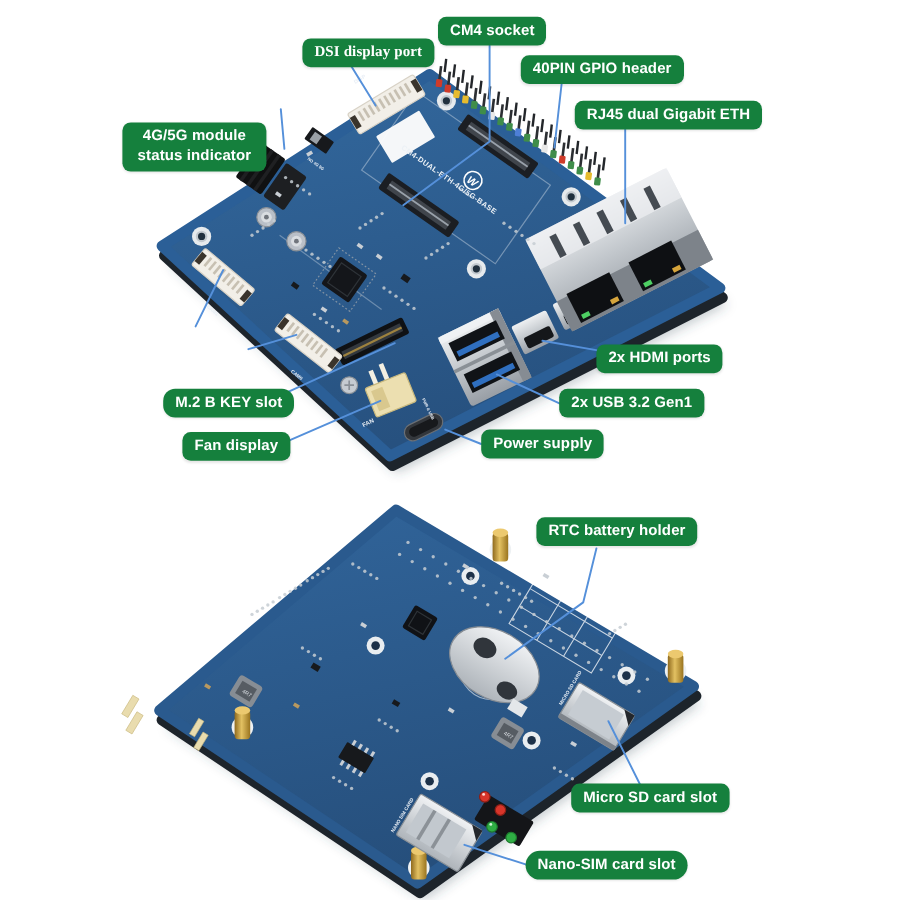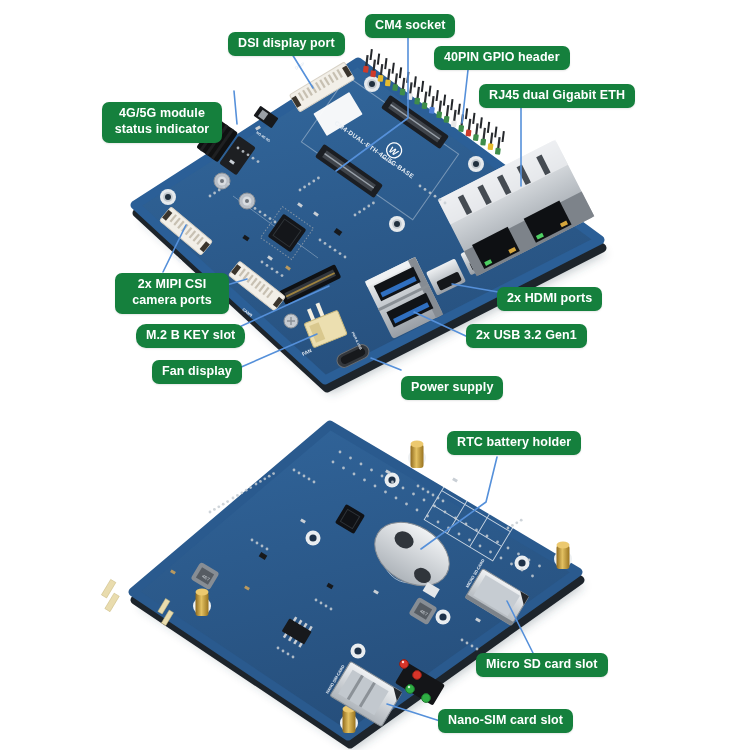--- a/index.html
+++ b/index.html
@@ -614,30 +614,28 @@
     <polyline points="226,333 329,286"></polyline>
     <polyline points="468,337 414,312"></polyline>
     <polyline points="232,371 317,334"></polyline>
     <polyline points="401,370 371,358"></polyline>
     <polyline points="497,457 486,502 421,549"></polyline>
     <polyline points="534,655 507,601"></polyline>
     <polyline points="440,721 387,704"></polyline>
   </g>
 </svg>
 
-<div class="callout" style="left:228px;top:32px;">DSI display port</div>
+<div class="callout" style="left:252px;top:32px;font-family:Liberation Serif, serif;">DSI display port</div>
 <div class="callout" style="left:365px;top:14px;">CM4 socket</div>
 <div class="callout" style="left:434px;top:46px;">40PIN GPIO header</div>
 <div class="callout" style="left:479px;top:84px;">RJ45 dual Gigabit ETH</div>
 <div class="callout" style="left:102px;top:102px;width:100px;">4G/5G module
 status indicator</div>
-<div class="callout" style="left:115px;top:273px;width:94px;">2x MIPI CSI
-camera ports</div>
 <div class="callout" style="left:497px;top:287px;">2x HDMI ports</div>
 <div class="callout" style="left:136px;top:324px;border-radius:10px;">M.2 B KEY slot</div>
 <div class="callout" style="left:466px;top:324px;">2x USB 3.2 Gen1</div>
 <div class="callout" style="left:152px;top:360px;">Fan display</div>
-<div class="callout" style="left:401px;top:358px;margin-top:18px;">Power supply</div>
+<div class="callout" style="left:401px;top:358px;">Power supply</div>
 <div class="callout" style="left:447px;top:431px;">RTC battery holder</div>
 <div class="callout" style="left:476px;top:653px;">Micro SD card slot</div>
-<div class="callout" style="left:438px;top:709px;">Nano-SIM card slot</div>
+<div class="callout" style="left:438px;top:709px;border-radius:12px;">Nano-SIM card slot</div>
 
 </div>
 
 </body></html>

